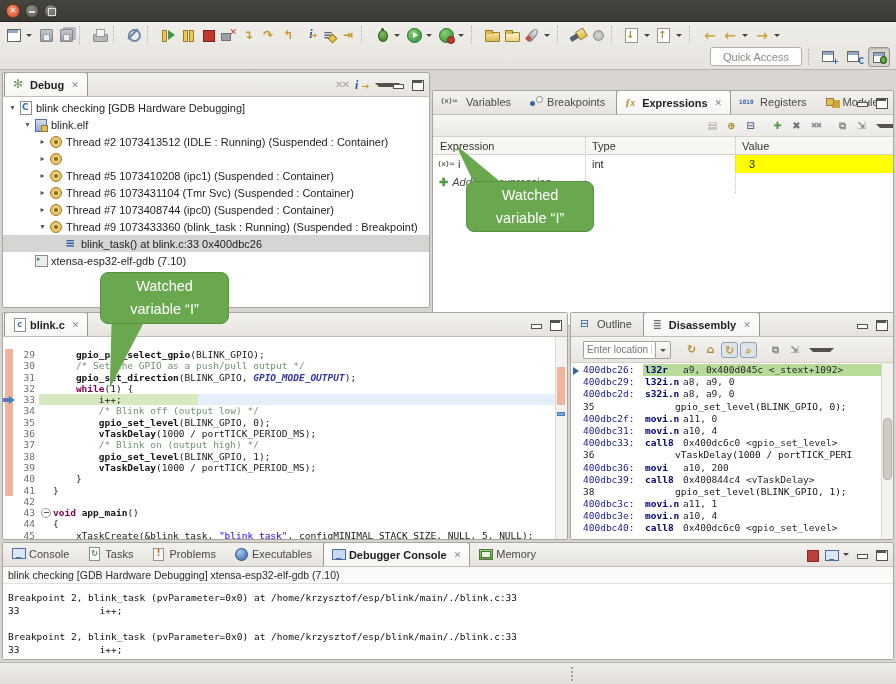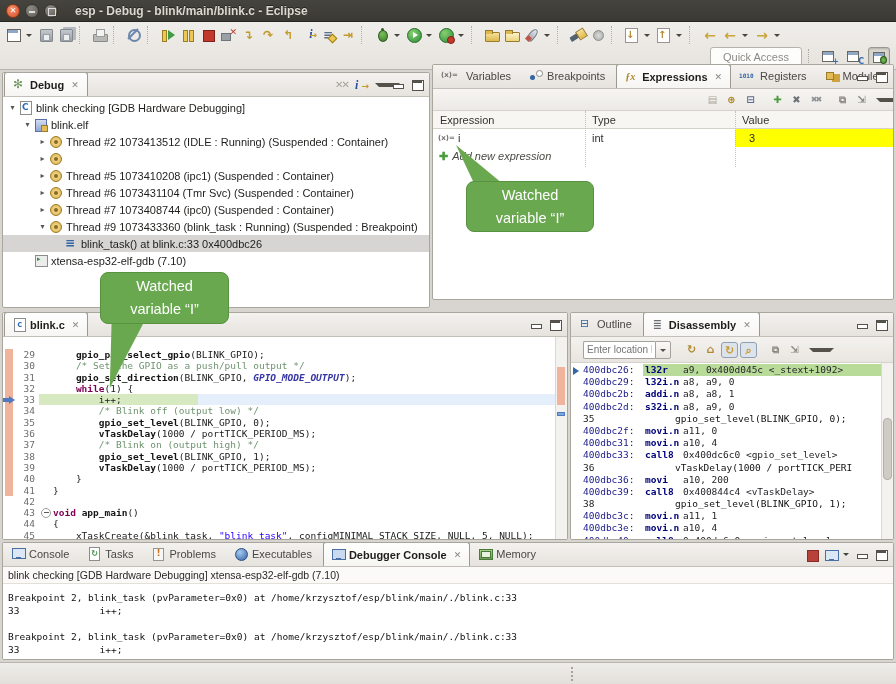--- a/index.html
+++ b/index.html
@@ -75,21 +75,21 @@
   .k-annnext::before,.k-annprev::before{content:"";position:absolute;left:2px;top:2px;width:11px;height:13px;background:#fff;border:1px solid #98958e}
   .k-annnext::after{content:"↓";position:absolute;left:3px;top:1px;font:bold 10px/15px "DejaVu Sans",sans-serif;color:#b5892b}
   .k-annprev::after{content:"↑";position:absolute;left:3px;top:1px;font:bold 10px/15px "DejaVu Sans",sans-serif;color:#b5892b}
   .k-navlast::before{content:"←";color:#c9a53a;font-size:14px}
   .k-back::before{content:"←";color:#c9a53a;font-size:14px}
   .k-fwd::before{content:"→";color:#c9a53a;font-size:14px}
 
   
   .view{position:absolute;background:#fff;border:1px solid #a9a69e;border-radius:2px;overflow:hidden}
   #debug-view{left:2px;top:72px;width:428px;height:236px}
-  #expr-view{left:432px;top:64px;width:462px;height:236px}
+  #expr-view{left:432px;top:90px;width:462px;height:236px}
   #editor-view{left:2px;top:312px;width:566px;height:228px}
   #disasm-view{left:570px;top:312px;width:324px;height:228px}
   #console-view{left:2px;top:542px;width:892px;height:118px}
   .tabbar{position:relative;height:24px;background:linear-gradient(#f4f2ef,#e6e3de);border-bottom:1px solid #c2bfb8;display:flex;align-items:flex-end}
   .vtab{height:23px;display:flex;align-items:center;padding:0 7px;color:#4a4845;position:relative;border-radius:3px 3px 0 0;margin-left:1px}
   .vtab.sel{background:linear-gradient(#fff,#f6f5f2);border:1px solid #9c9992;border-bottom:none;font-weight:bold;color:#1e1d1b;height:24px}
   .tlabel{margin:0 3px;white-space:nowrap}
   .tclose{font:bold 9px/12px "DejaVu Sans",sans-serif;color:#8a8781;margin-left:3px;border:1px solid transparent}
   .hicons{position:absolute;right:3px;top:2px;display:flex;align-items:center;height:20px}
   .hi{width:17px;height:16px;position:relative;margin-left:2px}
@@ -228,21 +228,20 @@
   .statusbar{position:absolute;left:0;top:662px;width:896px;height:22px;background:linear-gradient(#efedea,#e2dfda);border-top:1px solid #b8b5ae}
   .sbgrip{position:absolute;left:571px;top:4px;width:2px;height:14px;border-left:2px dotted #a5a29b}
 </style>
 </head>
 <body>
 
 <div class="titlebar">
   <span class="wbtn close"></span>
   <span class="wbtn gray mini"></span>
   <span class="wbtn gray maxi"></span>
-  <span class="wtitle">esp - Debug - blink/main/blink.c - Eclipse</span>
 </div>
 
 <div class="topbar">
   <div class="main-toolbar" id="main-toolbar">
       <span class="ti k-win glyph"></span>
       <span class="ti dd"></span>
       <span class="ti k-save glyph"></span>
       <span class="ti k-saveall glyph"></span>
       <span class="ti sep"></span>
       <span class="ti k-print glyph"></span>
@@ -513,21 +512,20 @@
     <span class="hi hg h-gear pressed"></span>
     <span class="hi hg h-sync pressed"></span>
     <span style="width:8px"></span>
     <span class="hi hg h-newview"></span>
     <span class="hi hg h-pin"></span>
     <span class="hi hg h-menu"></span>
   </div>
   <div class="dbody" id="disasm-body">
       <div class="drow cur"><span class="dmark"></span><span class="daddr">400dbc26:</span><span class="dmn">l32r</span><span class="dops">a9, 0x400d045c &lt;_stext+1092&gt;</span></div>
       <div class="drow"><span class="dmark"></span><span class="daddr">400dbc29:</span><span class="dmn">l32i.n</span><span class="dops">a8, a9, 0</span></div>
-      <div class="drow"><span class="dmark"></span><span class="daddr">400dbc2b:</span><span class="dmn">addi.n</span><span class="dops">a8, a8, 1</span></div>
       <div class="drow"><span class="dmark"></span><span class="daddr">400dbc2d:</span><span class="dmn">s32i.n</span><span class="dops">a8, a9, 0</span></div>
       <div class="drow"><span class="dmark"></span><span class="daddr" style="color: rgb(34, 34, 34);">35</span><span class="dsrc">gpio_set_level(BLINK_GPIO, 0);</span></div>
       <div class="drow"><span class="dmark"></span><span class="daddr">400dbc2f:</span><span class="dmn">movi.n</span><span class="dops">a11, 0</span></div>
       <div class="drow"><span class="dmark"></span><span class="daddr">400dbc31:</span><span class="dmn">movi.n</span><span class="dops">a10, 4</span></div>
       <div class="drow"><span class="dmark"></span><span class="daddr">400dbc33:</span><span class="dmn">call8</span><span class="dops">0x400dc6c0 &lt;gpio_set_level&gt;</span></div>
       <div class="drow"><span class="dmark"></span><span class="daddr" style="color: rgb(34, 34, 34);">36</span><span class="dsrc">vTaskDelay(1000 / portTICK_PERI</span></div>
       <div class="drow"><span class="dmark"></span><span class="daddr">400dbc36:</span><span class="dmn">movi</span><span class="dops">a10, 200</span></div>
       <div class="drow"><span class="dmark"></span><span class="daddr">400dbc39:</span><span class="dmn">call8</span><span class="dops">0x400844c4 &lt;vTaskDelay&gt;</span></div>
       <div class="drow"><span class="dmark"></span><span class="daddr" style="color: rgb(34, 34, 34);">38</span><span class="dsrc">gpio_set_level(BLINK_GPIO, 1);</span></div>
       <div class="drow"><span class="dmark"></span><span class="daddr">400dbc3c:</span><span class="dmn">movi.n</span><span class="dops">a11, 1</span></div>

